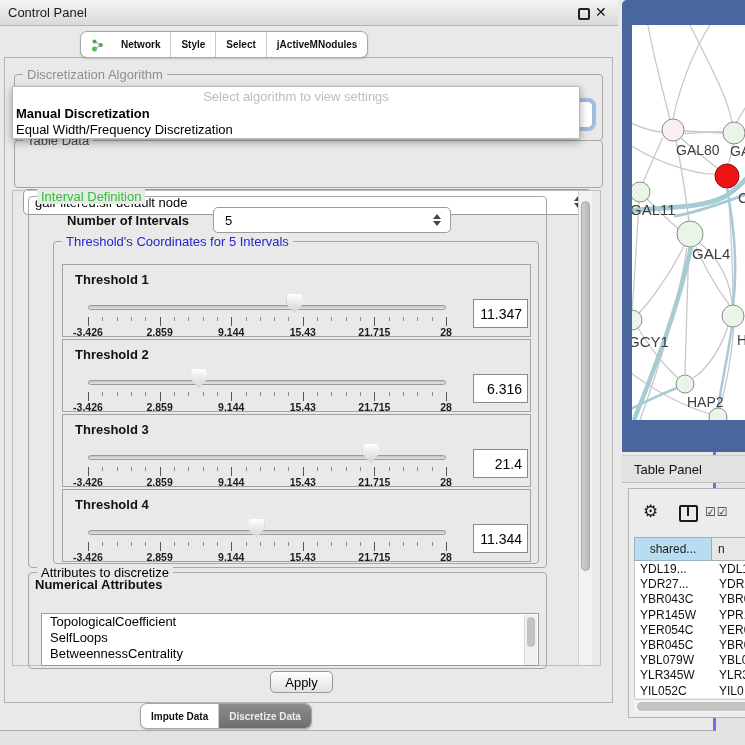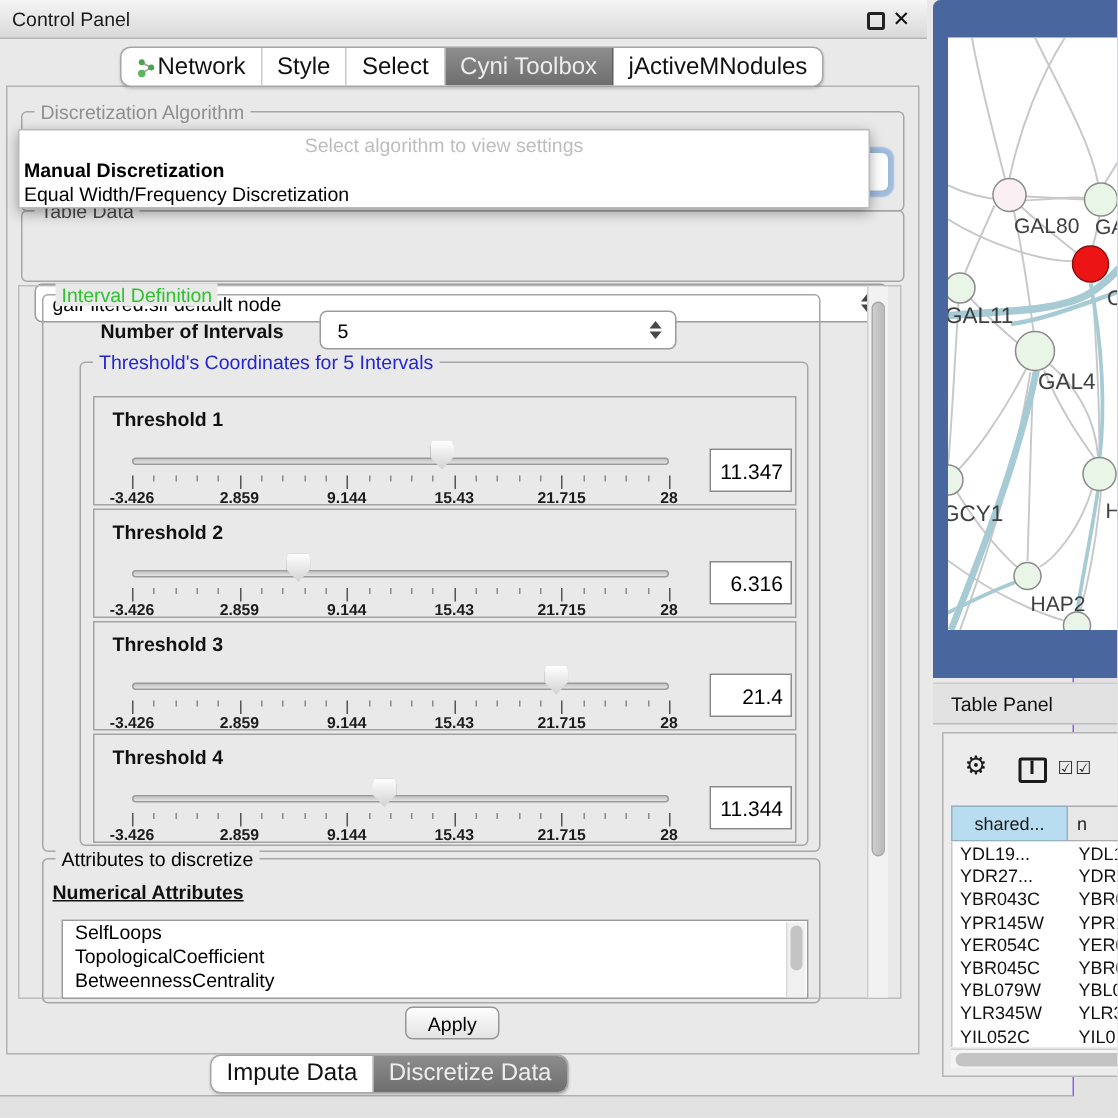--- a/index.html
+++ b/index.html
@@ -1,28 +1,28 @@
 <!DOCTYPE html>
 <html><head>
 <meta charset="utf-8">
 <style>
   html,body{margin:0;padding:0;}
   body{font-family:"Liberation Sans","DejaVu Sans",sans-serif;background:#dedede;}
   #root{position:relative;width:745px;height:745px;overflow:hidden;background:#e2e2e2;}
   .abs{position:absolute;}
 
   
-  #cp{left:0;top:0;width:716px;height:731px;background:#e9e9e9;border-right:1px solid #8b5cf6;border-bottom:1px solid #b0b0b0;box-sizing:border-box;}
+  #cp{left:0;top:0;width:716px;height:731px;background:#e9e9e9;border-right:3px solid #8b5cf6;border-bottom:1px solid #b0b0b0;box-sizing:border-box;}
   #cp-titlebar{left:0;top:0;width:618px;height:26px;background:linear-gradient(#f5f5f5,#d9d9d9);border-bottom:1px solid #b3b3b3;box-sizing:border-box;}
   #cp-title{left:8px;top:5px;font-size:13px;color:#1a1a1a;}
   #float-icon{left:578px;top:8px;width:8px;height:8px;border:2px solid #222;border-radius:2px;}
   #close-icon{left:595px;top:4px;font-size:14px;font-weight:bold;color:#111;}
 
   .segbar{display:flex;background:#fff;border:1px solid #a6a6a6;border-radius:7px;overflow:hidden;box-shadow:0 1px 2px rgba(0,0,0,.18);}
-  .seg{display:flex;align-items:center;gap:1px;padding:0 10px;font-size:16px;font-weight:normal;color:#111;border-right:1px solid #c9c9c9;white-space:nowrap;}
+  .seg{display:flex;align-items:center;gap:17px;padding:0 10px;font-size:10px;font-weight:bold;color:#111;border-right:1px solid #c9c9c9;white-space:nowrap;}
   .seg:last-child{border-right:none;}
   .seg.sel{background:linear-gradient(#8d8d8d,#6e6e6e);color:#ededed;border-right-color:#5e5e5e;}
   #top-tabs{left:80px;top:31px;height:25px;}
   #bottom-tabs{left:140px;top:703px;height:24px;}
 
   #tabpage{left:4px;top:57px;width:609px;height:646px;border:1px solid #b3b3b3;background:#e9e9e9;box-sizing:border-box;}
 
   .group{position:absolute;border:1px solid #a6a6a6;border-radius:4px;}
   .group-label{position:absolute;top:-8px;left:8px;background:#e9e9e9;padding:0 4px;font-size:13px;white-space:nowrap;}
 
@@ -61,21 +61,21 @@
   .th-label{position:absolute;left:12px;top:7px;font-size:13px;font-weight:bold;color:#111;}
   .th-track{position:absolute;left:25px;top:40px;width:358px;height:5px;background:linear-gradient(#c2c2c2,#e4e4e4);border:1px solid #9a9a9a;border-radius:3px;box-sizing:border-box;}
   .th-handle{position:absolute;top:29px;width:16px;height:19px;background:linear-gradient(#ffffff,#d2d2d2);clip-path:polygon(10% 0,90% 0,100% 22%,100% 55%,50% 100%,0 55%,0 22%);filter:drop-shadow(0 0 1px rgba(0,0,0,.65));}
   .tick{position:absolute;top:52px;width:1px;height:4px;background:#8a8a8a;}
   .tick.major{height:9px;background:#555;}
   .tick-label{position:absolute;top:61px;transform:translateX(-50%);font-size:10.5px;font-weight:bold;color:#1c1c1c;white-space:nowrap;}
   .th-value{position:absolute;left:410px;top:34px;width:55px;height:29px;background:#fff;border:1px solid #8a8a8a;box-sizing:border-box;display:flex;align-items:center;justify-content:flex-end;padding-right:5px;font-size:14px;color:#000;}
 
   #grp-attrs{left:28px;top:572px;width:517px;height:95px;}
   #grp-attrs .group-label{color:#000000;}
-  #attrs-title{left:6px;top:14px;font-size:13px;font-weight:bold;color:#111;text-decoration:underline;}
+  #attrs-title{left:6px;top:4px;font-size:13px;font-weight:bold;color:#111;}
   #attr-list{left:12px;top:40px;width:498px;height:53px;background:#fff;border:1px solid #9b9b9b;box-sizing:border-box;overflow:hidden;}
   .attr-item{font-size:13px;color:#000;padding-left:8px;height:16px;line-height:16px;}
   #attr-scroll{right:1px;top:1px;width:13px;height:50px;background:#f0f0f0;border-left:1px solid #d9d9d9;box-sizing:border-box;}
   #attr-thumb{left:2px;top:2px;width:8px;height:30px;background:#c3c3c3;border-radius:4px;}
 
   #apply-btn{left:270px;top:671px;width:63px;height:22px;background:linear-gradient(#fefefe,#e2e2e2);border:1px solid #979797;border-radius:5px;font-size:13px;color:#000;display:flex;align-items:center;justify-content:center;box-sizing:border-box;}
 
   
   #net-frame{left:622px;top:0;width:123px;height:452px;background:#49669f;border-top-left-radius:5px;}
   #net-canvas{left:632px;top:25px;width:113px;height:395px;background:#fff;overflow:hidden;}
@@ -301,22 +301,22 @@
             <div class="th-value">11.344</div>
           </div>
         </div>
     </div>
 
     <div class="group" id="grp-attrs">
       <span class="group-label">Attributes to discretize</span>
       <span class="abs" id="attrs-title">Numerical Attributes</span>
       <div class="abs" id="attr-list">
 
-      <div class="attr-item">SelfLoops</div>
-          <div class="attr-item">TopologicalCoefficient</div>
+      <div class="attr-item">TopologicalCoefficient</div>
+          <div class="attr-item">SelfLoops</div>
           <div class="attr-item">BetweennessCentrality</div>
           <div class="abs" id="attr-scroll">
           <div class="abs" id="attr-thumb"></div>
         </div>
         </div>
     </div>
 
     <div class="abs" id="apply-btn">Apply</div>
 
     <div class="abs segbar" id="top-tabs">
@@ -329,23 +329,20 @@
               <circle cx="9.8" cy="7" r="2" fill="#4da34d"></circle>
             </svg>
           </span>
           <span>Network</span>
         </div>
         <div class="seg">
           <span>Style</span>
         </div>
         <div class="seg">
           <span>Select</span>
-        </div>
-        <div class="seg sel">
-          <span>Cyni Toolbox</span>
         </div>
         <div class="seg">
           <span>jActiveMNodules</span>
         </div>
       </div>
     <div class="abs segbar" id="bottom-tabs">
         <div class="seg">
           <span>Impute Data</span>
         </div>
         <div class="seg sel">

